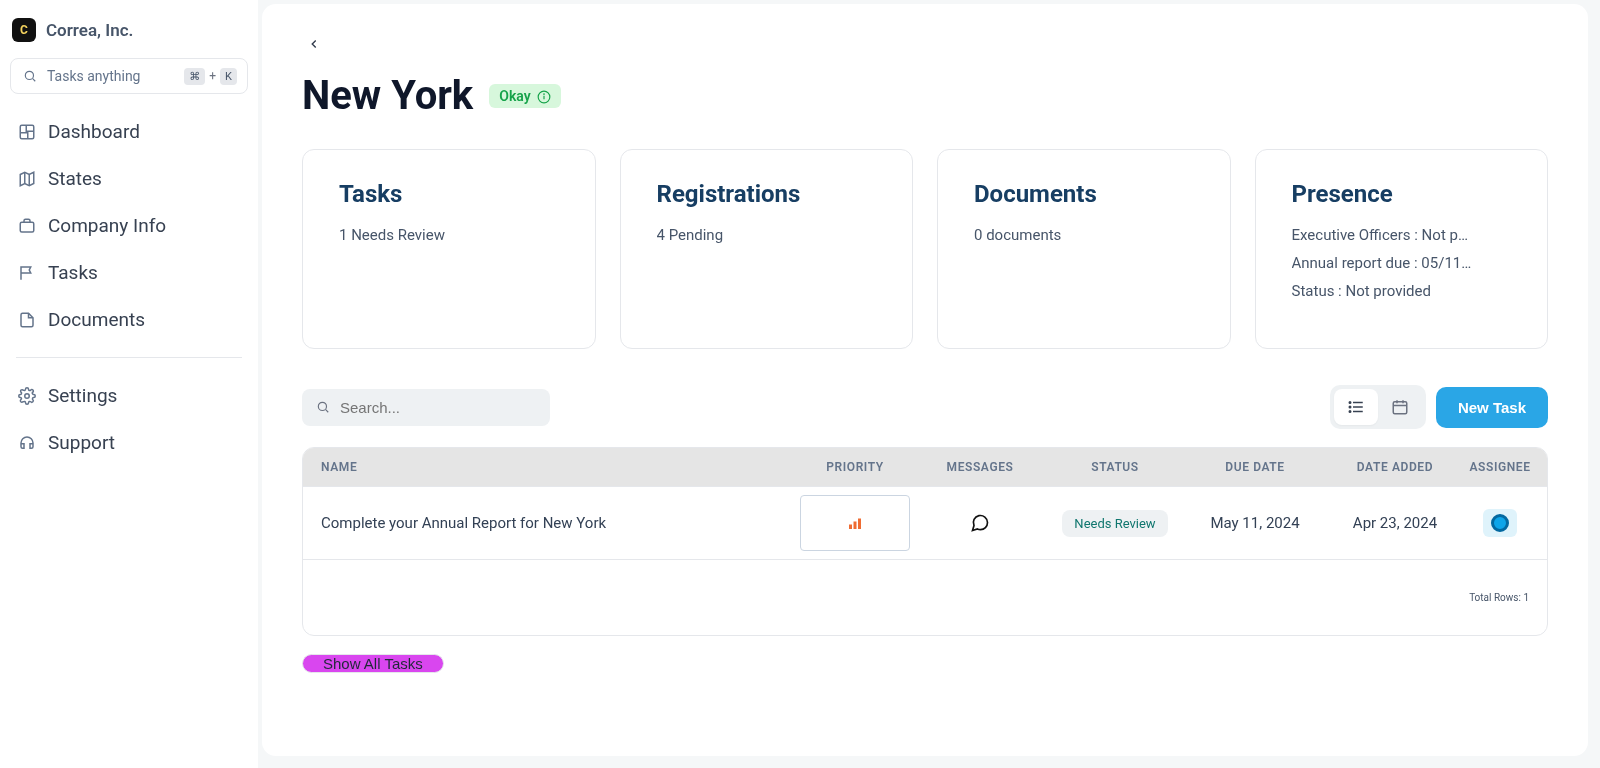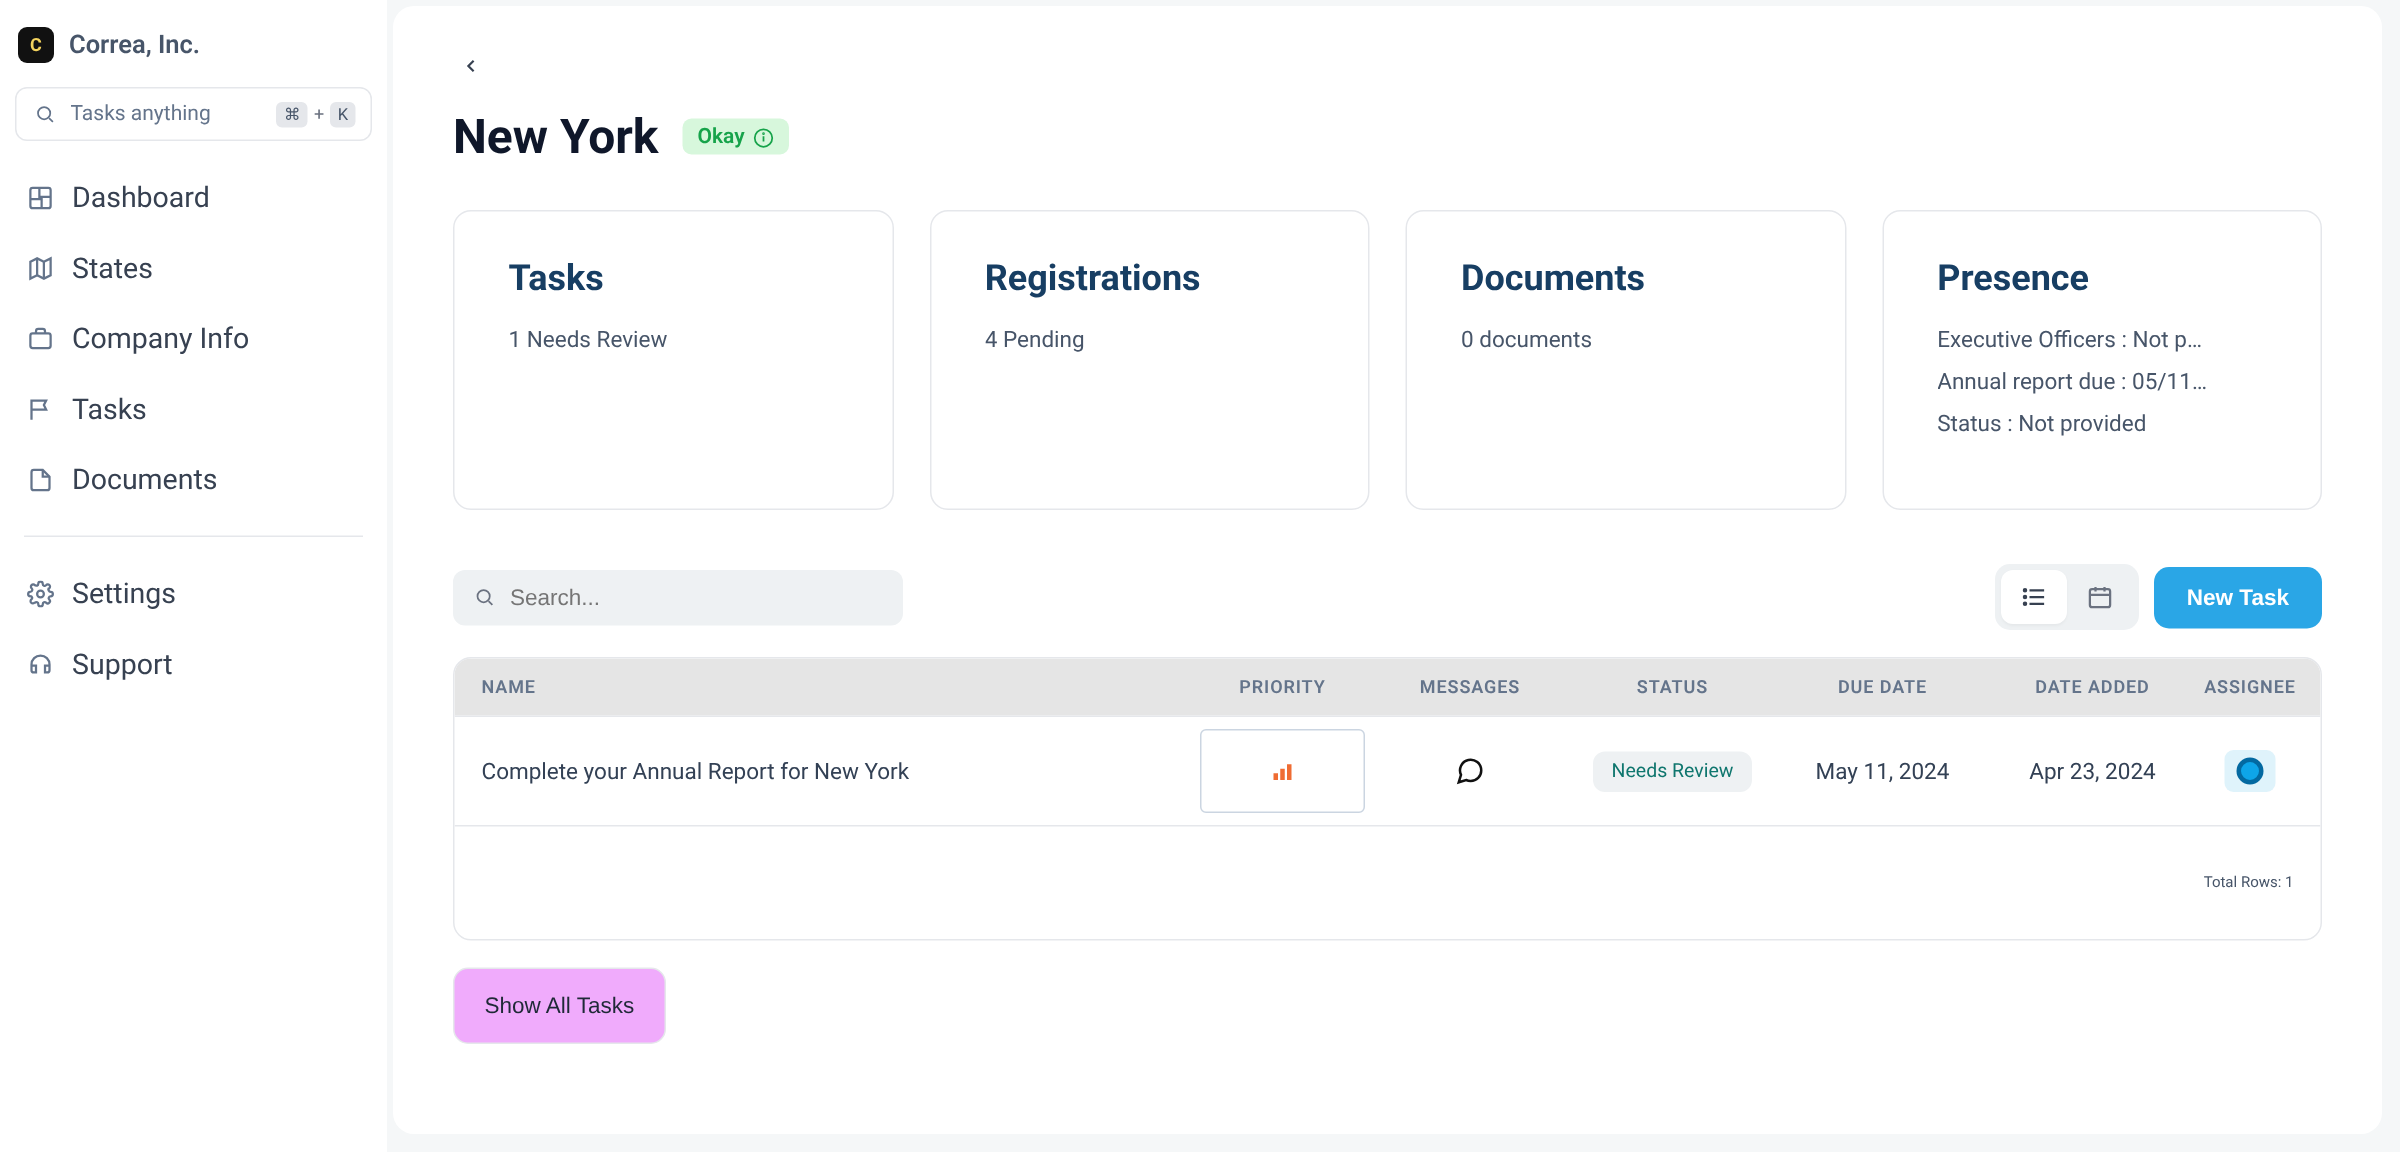--- a/index.html
+++ b/index.html
@@ -87,21 +87,21 @@
     padding: 28px 40px;
     overflow: auto;
   }
   .back-row { margin-bottom: 16px; }
   .back-btn {
     width: 24px; height: 24px;
     display:flex; align-items:center; justify-content:center;
     color:#374151; cursor:pointer; border-radius:4px;
   }
   .title-row { display:flex; align-items:center; gap:16px; margin-bottom: 30px; }
-  .page-title { font-size: 32px; font-weight:700; color:#0f172a; }
+  .page-title { font-size: 40px; font-weight:700; color:#0f172a; }
   .badge-okay {
     background:#d7f7dc;
     color:#16a34a;
     border-radius:6px;
     padding: 4px 10px;
     font-size: 14px;
     font-weight:600;
     display:flex; align-items:flex-end; gap:6px;
   }
   .badge-okay .info { width:14px; height:14px; }
@@ -116,21 +116,21 @@
   }
   .card h2 { color:#173e63; font-size:24px; font-weight:700; margin-bottom:18px; }
   .card p { color:#475569; font-size:15px; margin-bottom:10px; overflow:hidden; text-overflow:ellipsis; white-space:nowrap; }
   
   .table-toolbar { display:flex; align-items:center; justify-content:space-between; margin-bottom:18px; }
   .tbl-search {
     background:#eef1f3;
     border-radius:8px;
     padding:10px 14px;
     display:flex; align-items:center; gap:10px;
-    width:300px;
+    width:248px;
     color:#6b7280;
   }
   .tbl-search input {
     border:none; outline:none; background:transparent;
     font-size:15px; color:#374151; flex:1;
   }
   .toolbar-right { display:flex; align-items:center; gap:10px; }
   .view-switch {
     display:flex; background:#eef1f3; border-radius:10px; padding:4px;
   }
@@ -204,23 +204,23 @@
   .tfoot {
     display:flex; justify-content:flex-end;
     padding: 32px 18px;
     border-top:1px solid #e5e7eb;
     color:#475569;
     font-size:10px;
   }
   .show-all {
     margin-top:18px;
     border:1px solid #e5e7eb;
-    background:#f0abfc;
+    background:#d946ef;
     border-radius:10px;
-    padding:16px 20px;
+    padding:0 20px;
     font-size:15px;
     color:#1f2937;
     cursor:pointer;
   }
   svg { display:block; }
 </style>
 </head>
 <body>
 
 <aside class="sidebar">

